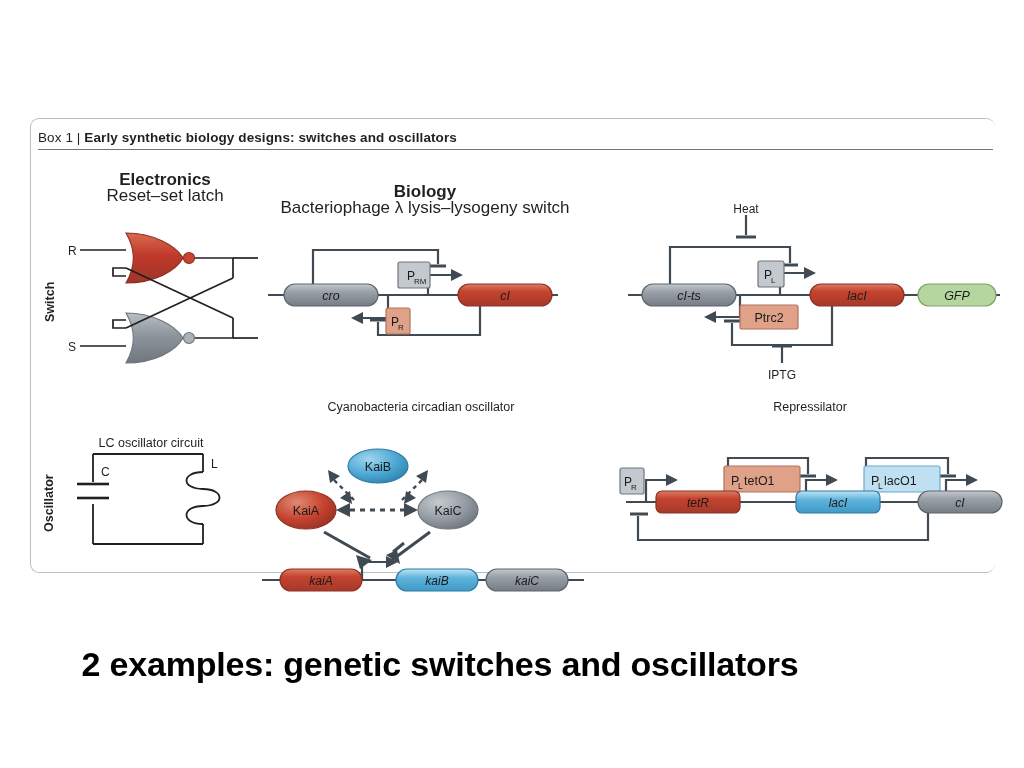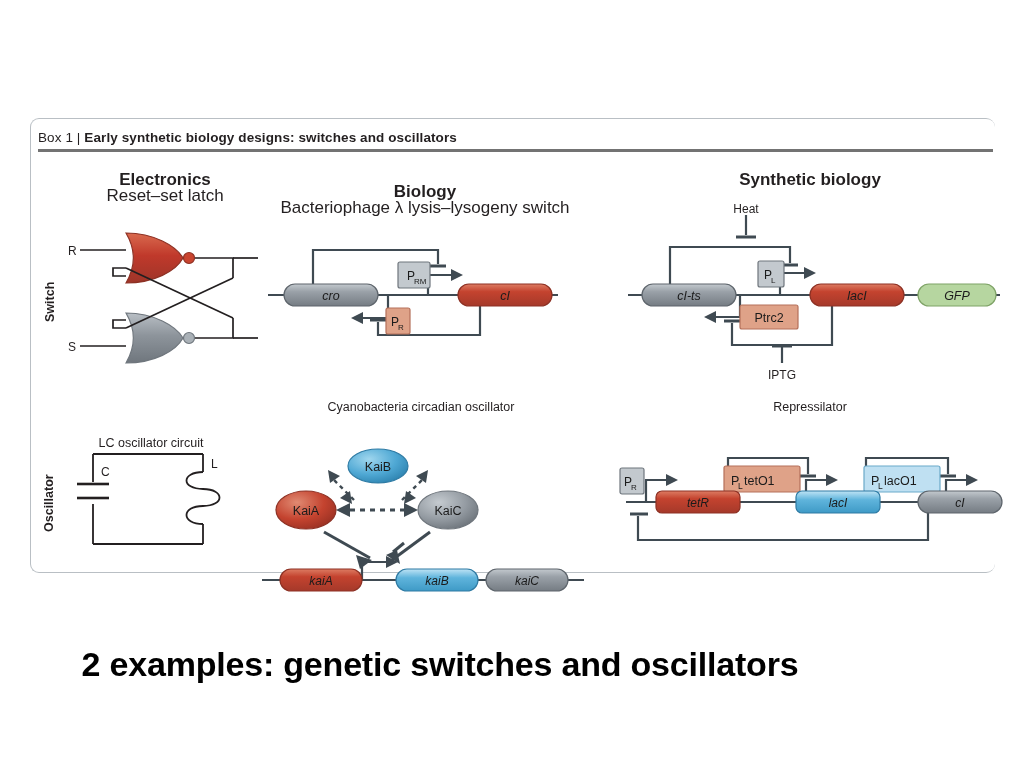--- a/index.html
+++ b/index.html
@@ -9,21 +9,21 @@
     color:#231f20;overflow:hidden;position:relative;
   }
   #box{
     position:absolute;left:30px;top:118px;width:965px;height:455px;
     border:1px solid #b9bfc4;border-radius:9px;border-right:none;
     background:#fff;box-sizing:border-box;
   }
   #box-title{
     position:absolute;left:38px;top:130px;width:955px;
     font-size:13.5px;letter-spacing:.1px;white-space:nowrap;
-    padding-bottom:4px;border-bottom:3px solid #737373;
+    padding-bottom:4px;border-bottom:1px solid #737373;
   }
   #box-title .lead{font-weight:400;}
   #box-title .strong{font-weight:bold;}
   .col-head{position:absolute;text-align:center;font-size:17px;line-height:16px;}
   .col-head .t1{font-weight:bold;display:block;}
   .col-head .t2{display:block;}
   .sub-head{position:absolute;text-align:center;font-size:12.5px;}
   .rowlab{
     position:absolute;font-weight:bold;font-size:12.5px;
     transform:rotate(-90deg);transform-origin:center center;white-space:nowrap;
@@ -47,21 +47,20 @@
 
 <div class="col-head" style="left:55px;top:172px;width:220px;">
   <span class="t1">Electronics</span>
   <span class="t2">Reset–set latch</span>
 </div>
 <div class="col-head" style="left:280px;top:184px;width:290px;">
   <span class="t1">Biology</span>
   <span class="t2">Bacteriophage λ lysis–lysogeny switch</span>
 </div>
 <div class="col-head" style="left:670px;top:172px;width:280px;">
-  <span class="t1">Synthetic biology</span>
 </div>
 
 <div class="sub-head" style="left:41px;top:400px;width:220px;margin-top:36px;">LC oscillator circuit</div>
 <div class="sub-head" style="left:276px;top:400px;width:290px;">Cyanobacteria circadian oscillator</div>
 <div class="sub-head" style="left:670px;top:400px;width:280px;">Repressilator</div>
 
 <div class="rowlab" style="left:20px;top:285px;width:60px;">Switch</div>
 <div class="rowlab" style="left:9px;top:485px;width:80px;">Oscillator</div>
 
 <div class="panel" style="left:58px;top:228px;">

